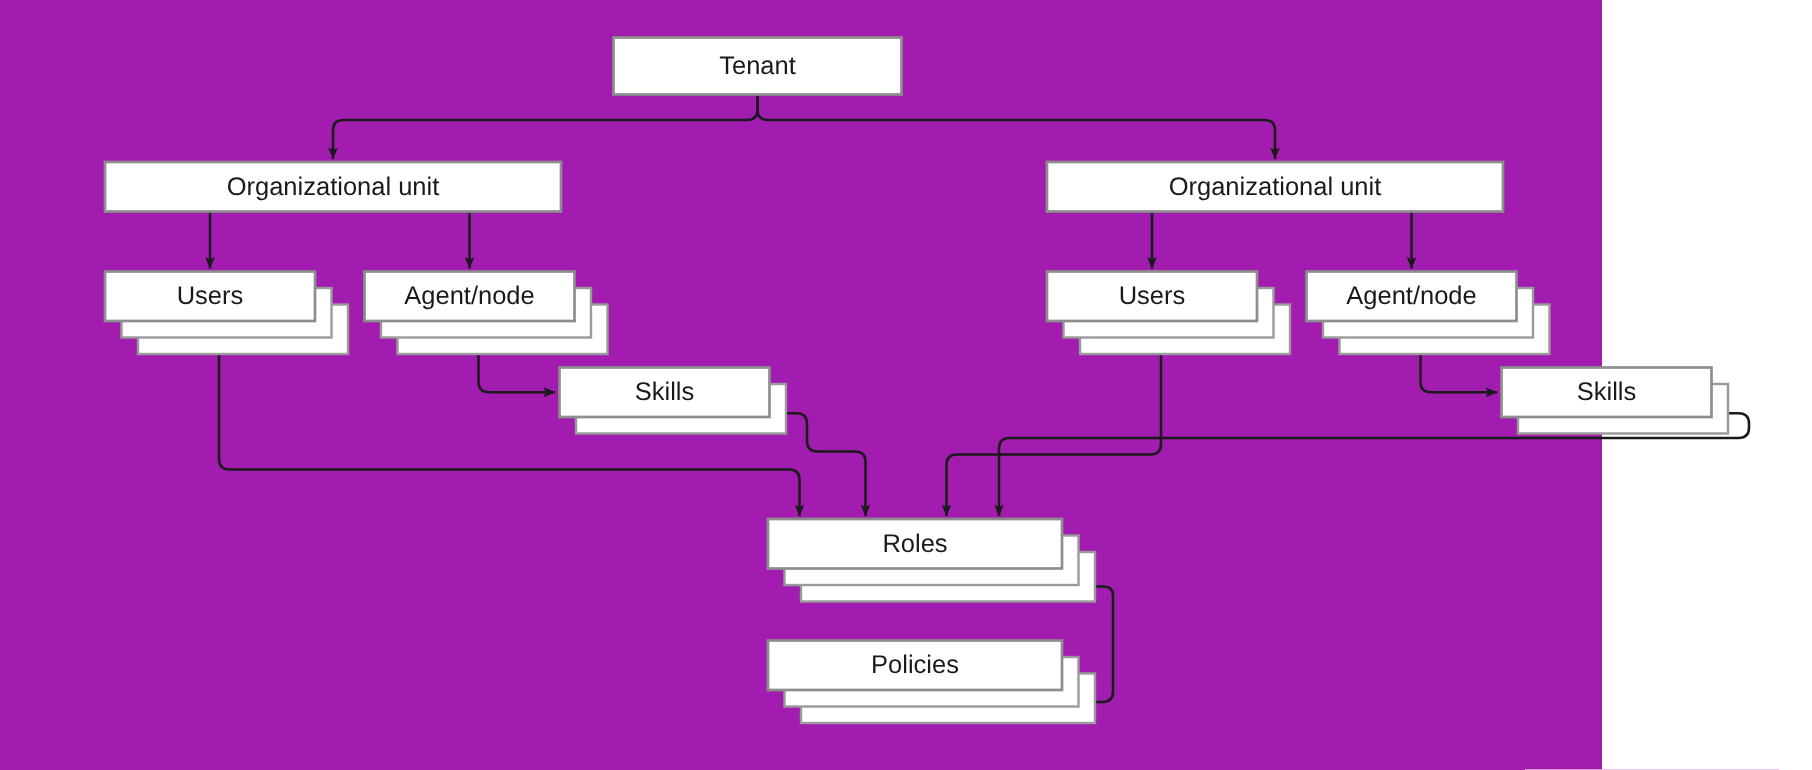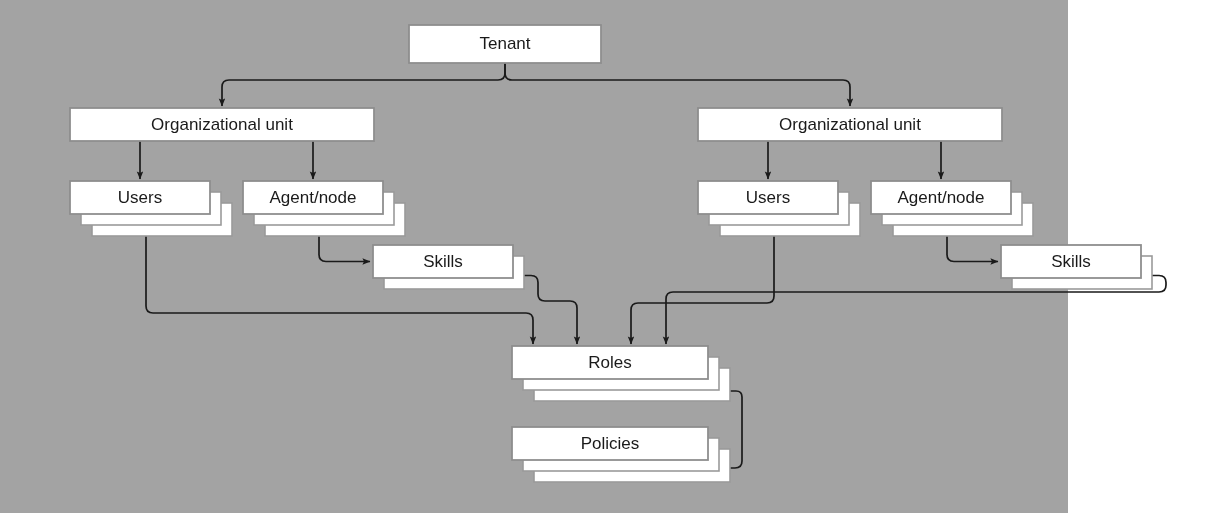--- a/index.html
+++ b/index.html
@@ -4,21 +4,21 @@
 <style>
   html, body {
     margin: 0;
     padding: 0;
     background: #ffffff;
   }
   #canvas {
     position: relative;
     width: 1068px;
     height: 513px;
-    background: #a3a3a3;
+    background: #a21caf;
     font-family: "Liberation Sans", sans-serif;
   }
   svg.diagram {
     position: absolute;
     top: 0; left: 0;
     width: 1208px;
     height: 513px;
     overflow: visible;
   }
   .card-rect {

